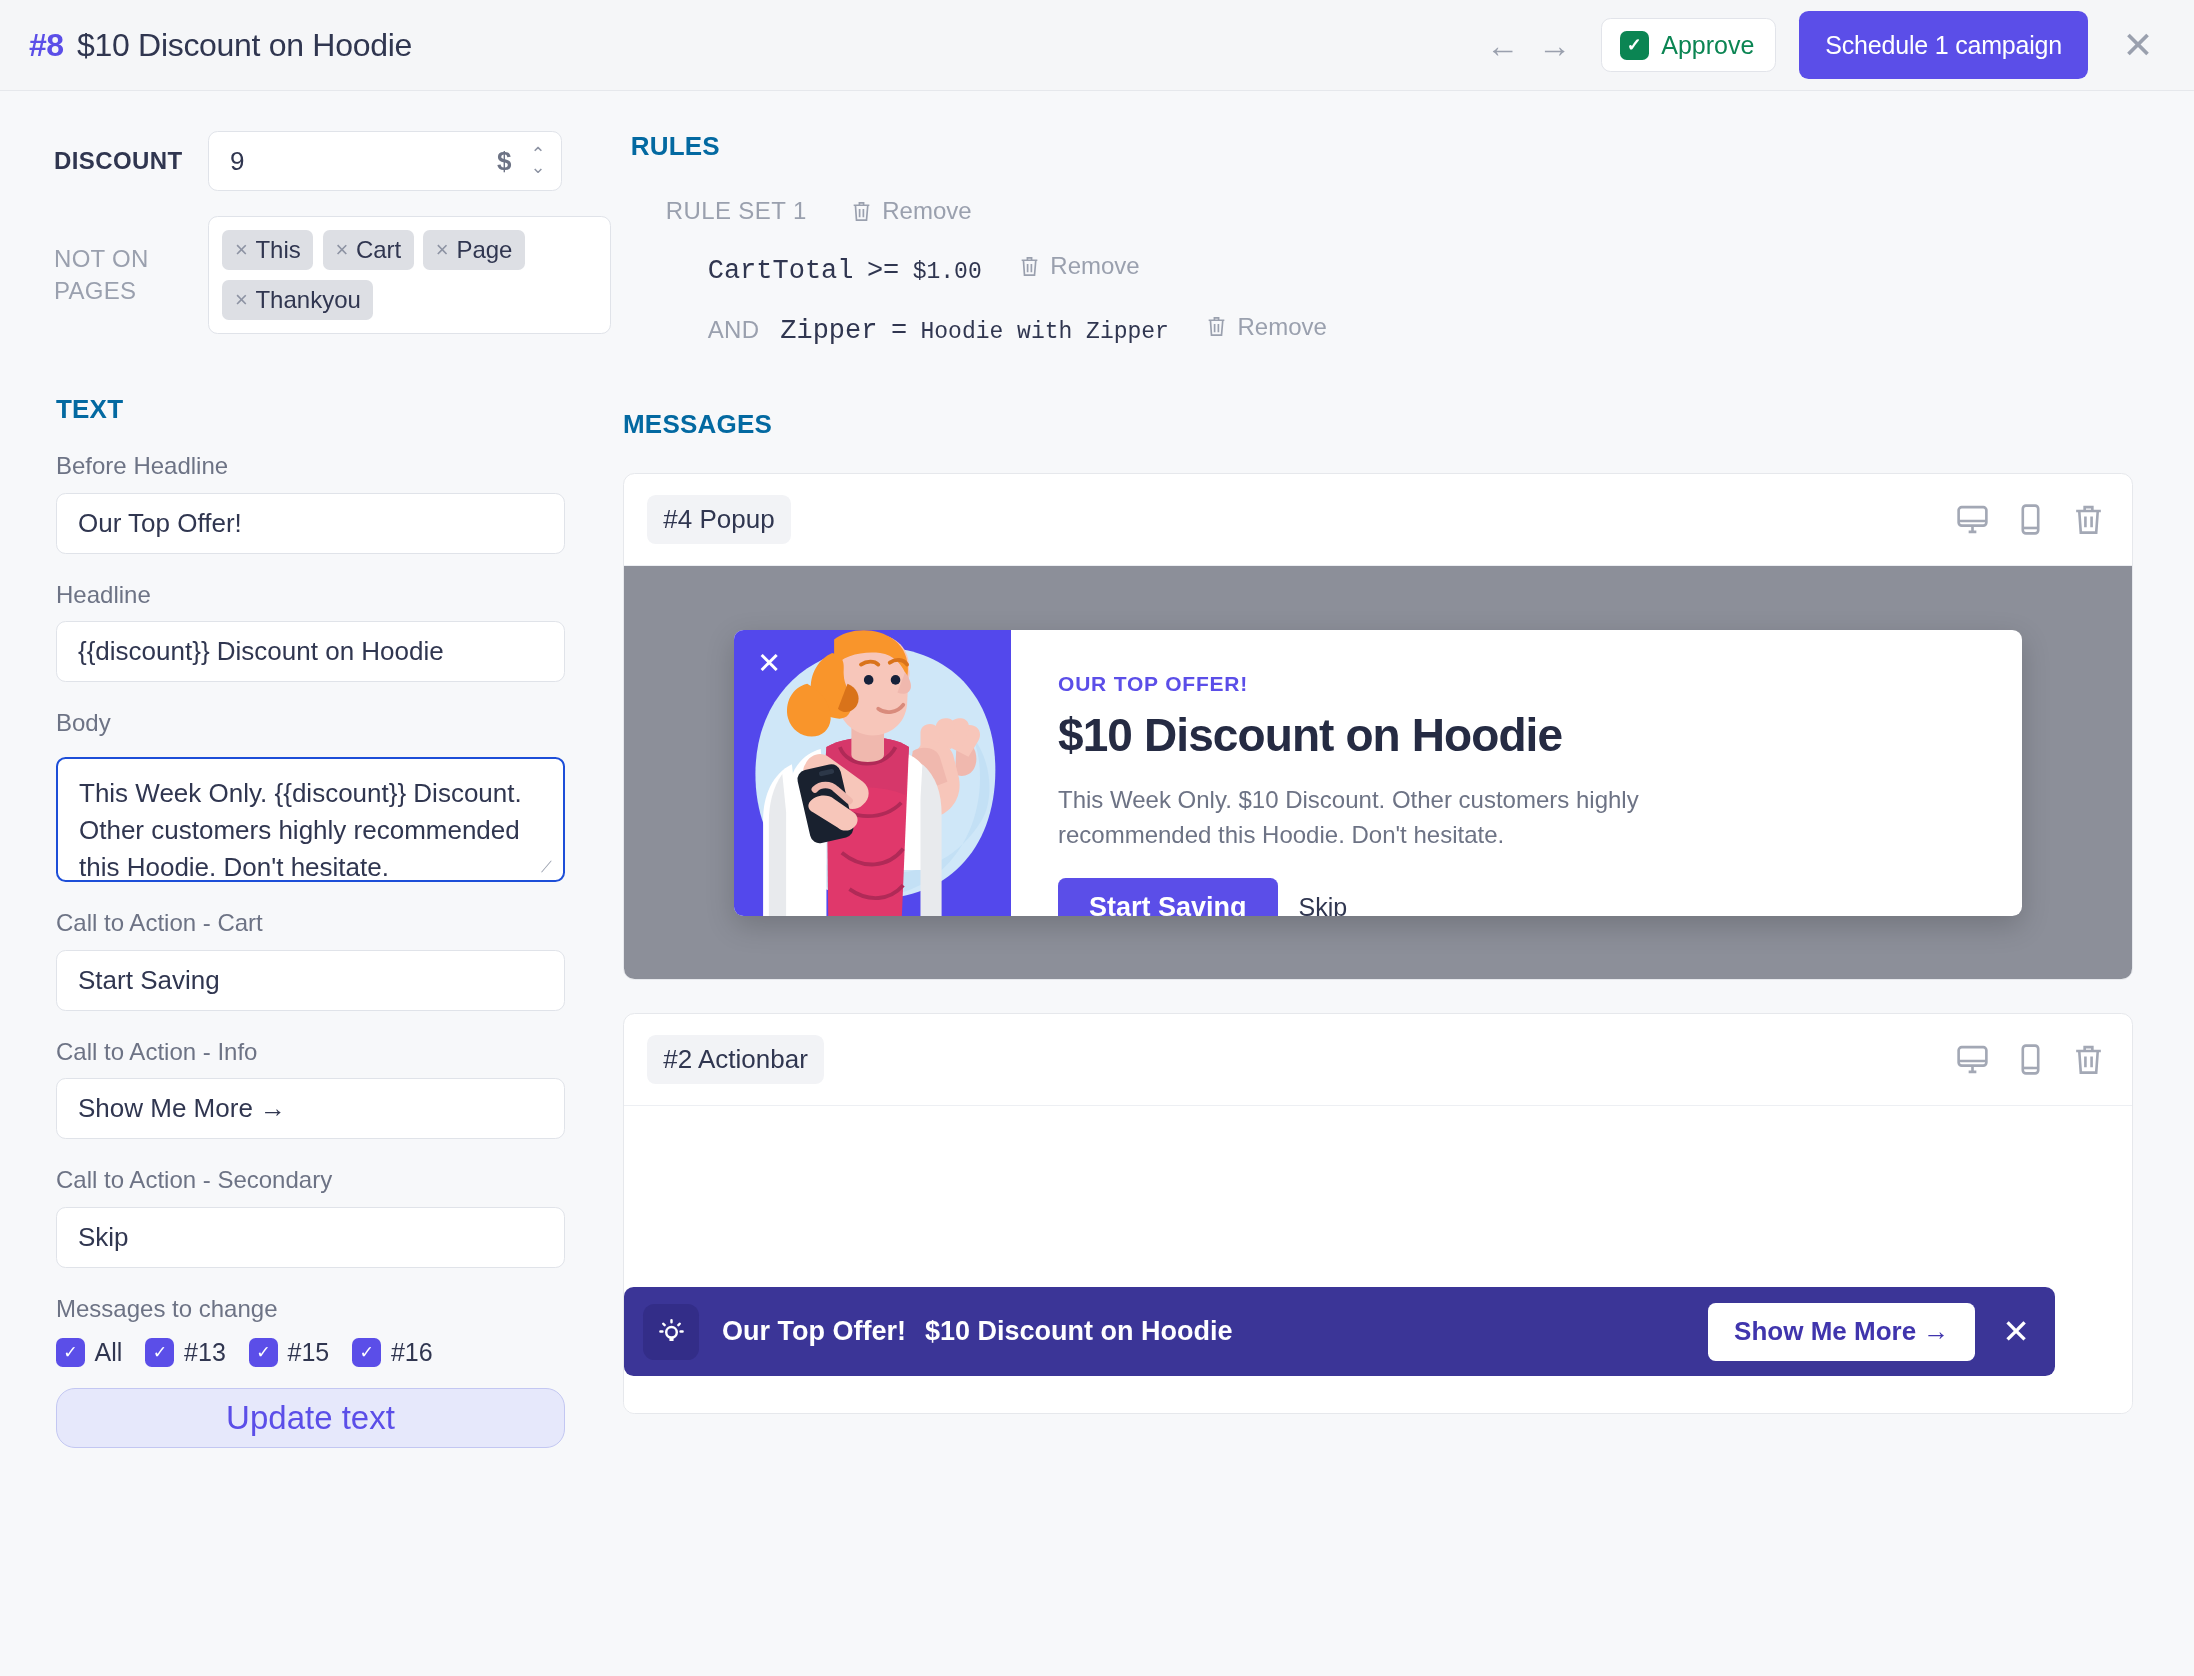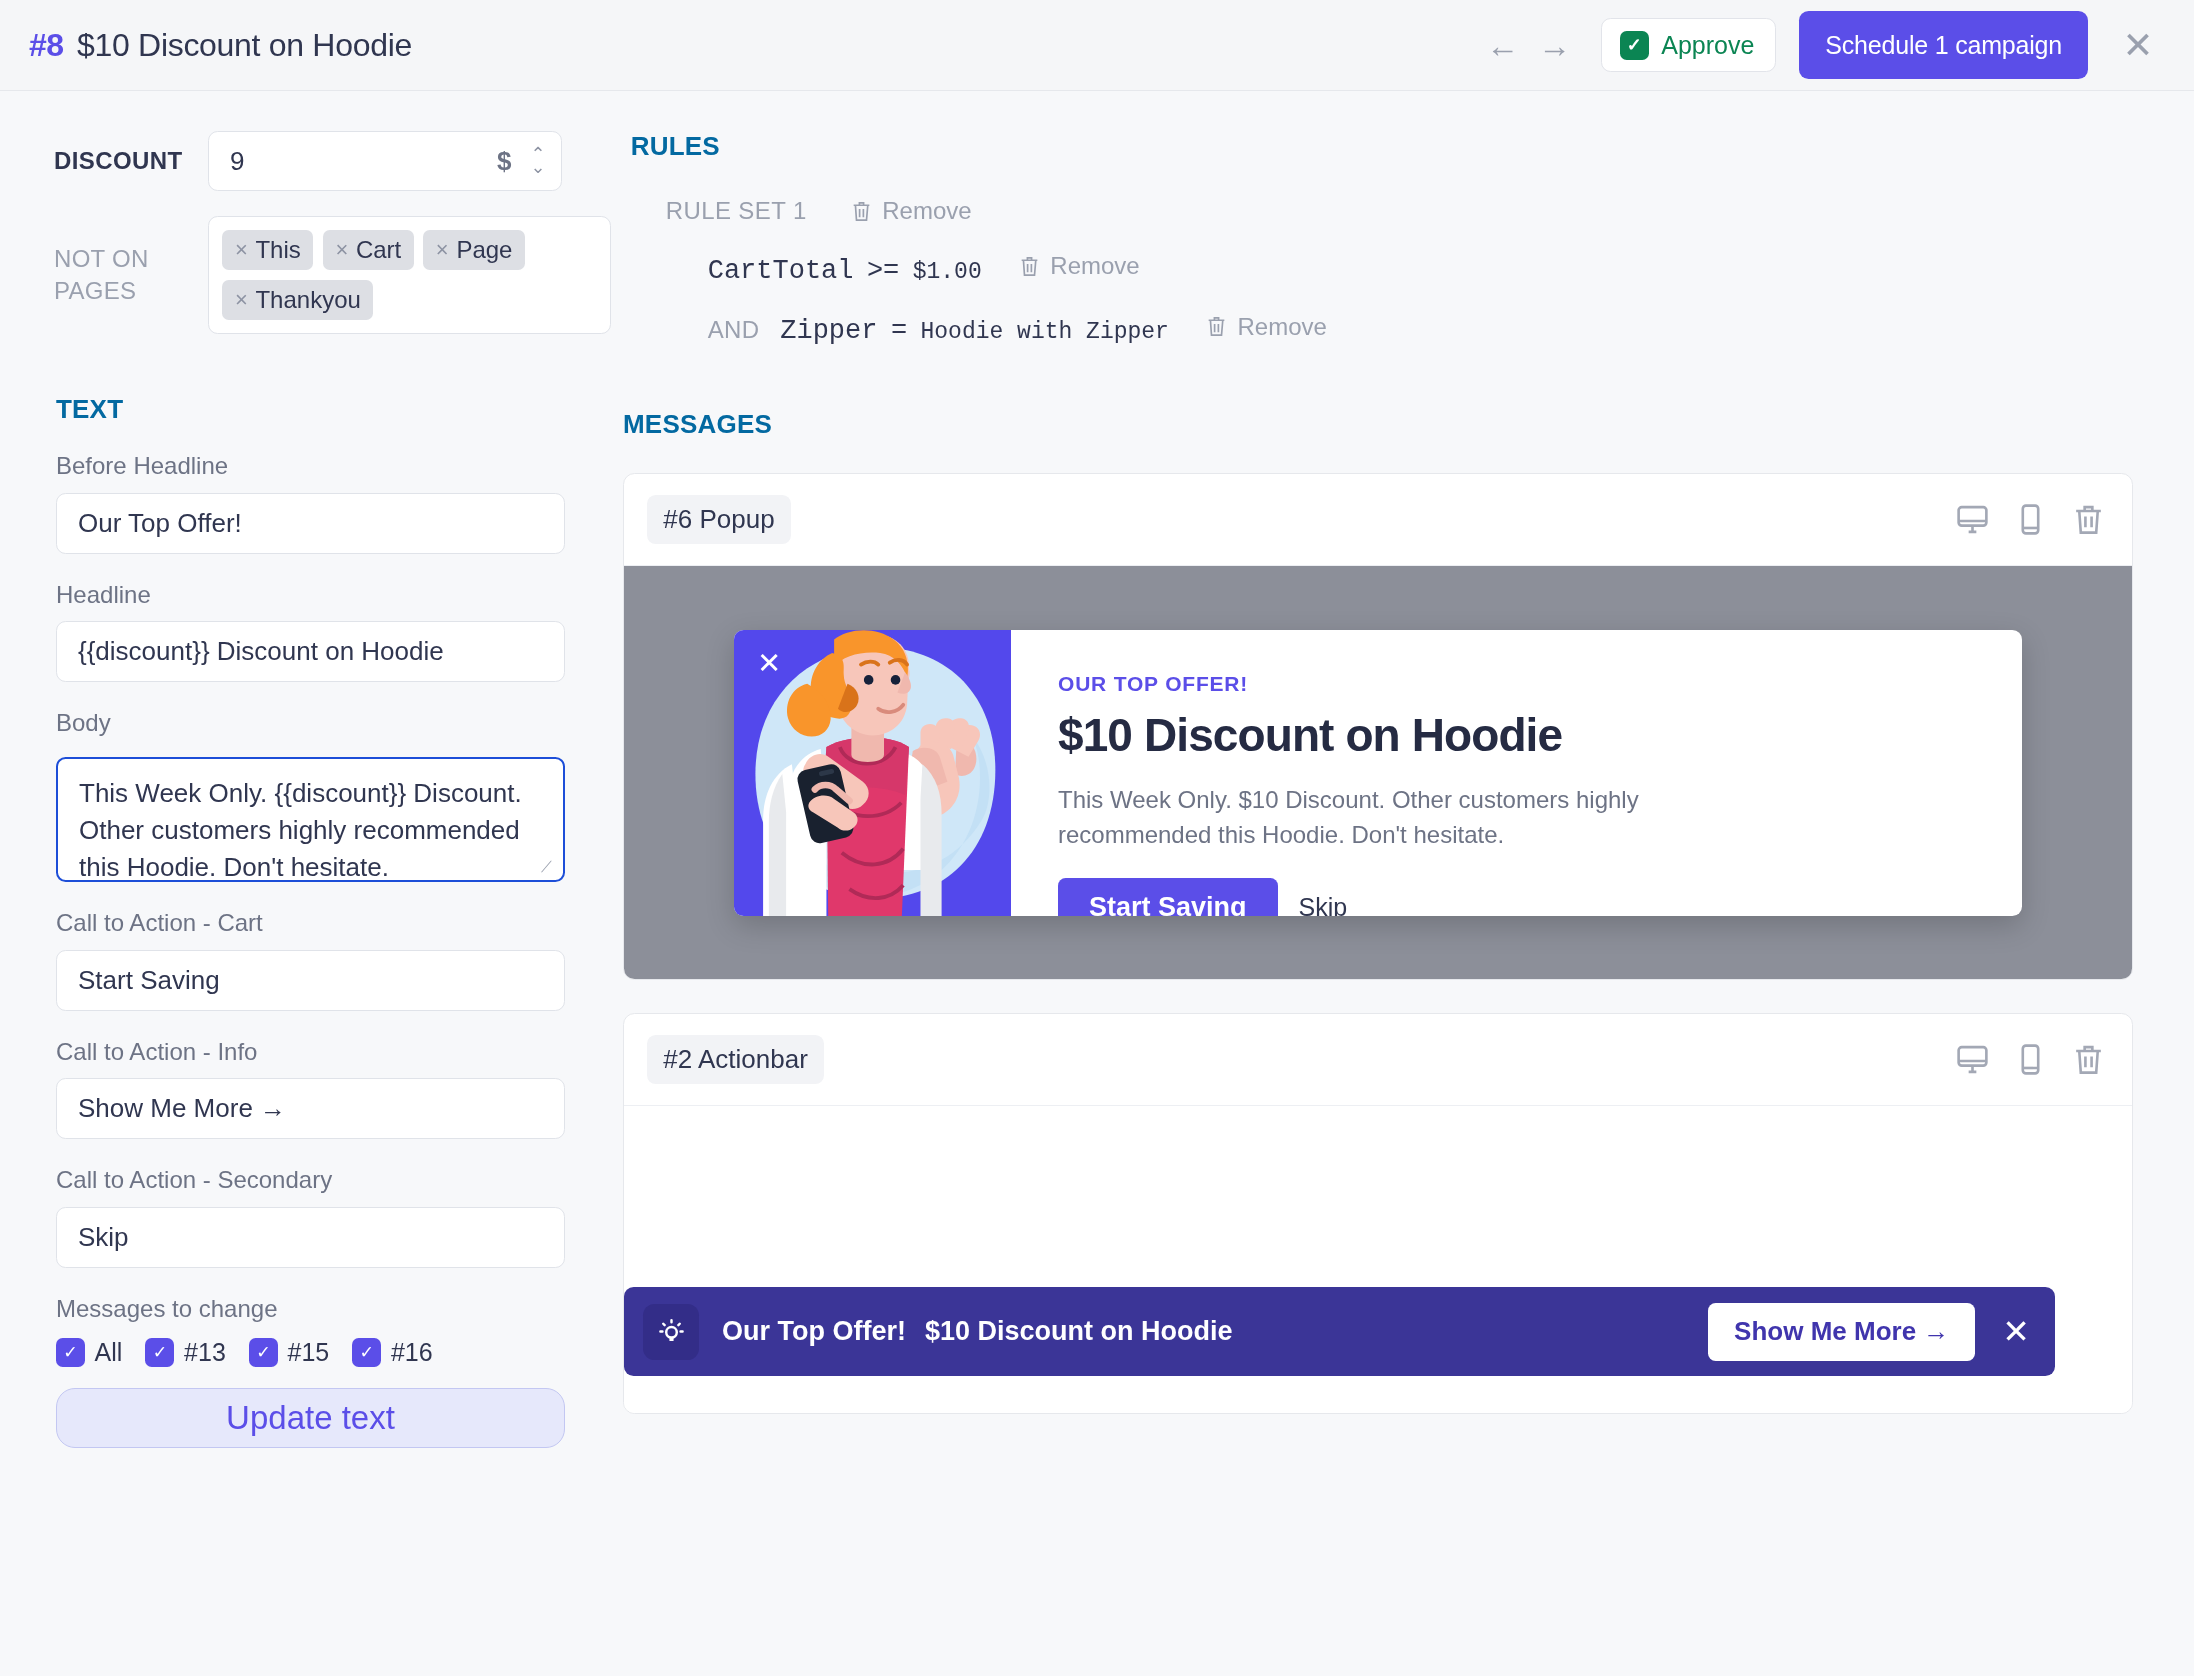--- a/index.html
+++ b/index.html
@@ -373,21 +373,21 @@
             </span>
           </div>
         </div>
     </div>
 
     <div class="messages-wrap">
       <div class="section-title">MESSAGES</div>
 
       <div class="msg-card">
         <div class="msg-head">
-          <span class="msg-chip">#6 Popup</span>
+          <span class="msg-chip">#4 Popup</span>
           <span class="msg-head-spacer"></span>
           <svg class="dev-ico" viewBox="0 0 24 24" fill="none" stroke="currentColor" stroke-width="1.7">
             <rect x="3" y="4" width="18" height="12" rx="2"></rect>
               <path d="M3 13h18M9.5 20h5M12 16v4"></path>
           </svg>
           <svg class="dev-ico" viewBox="0 0 24 24" fill="none" stroke="currentColor" stroke-width="1.7">
             <rect x="7" y="3" width="10" height="18" rx="2"></rect>
               <path d="M7 17.5h10"></path>
           </svg>
           <svg class="dev-ico" viewBox="0 0 24 24" fill="none" stroke="currentColor" stroke-width="1.7">

